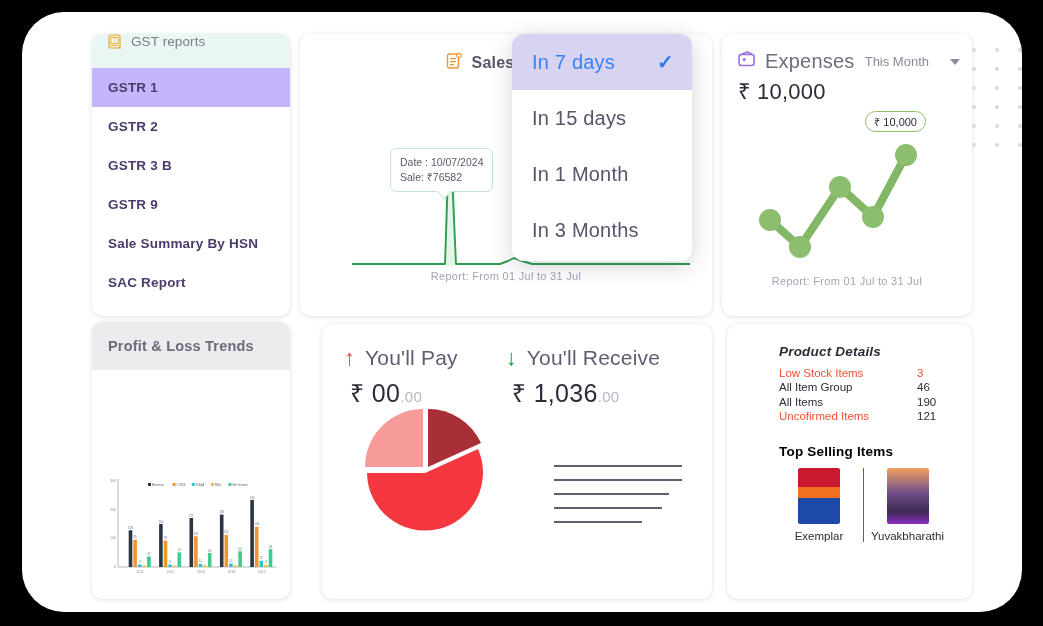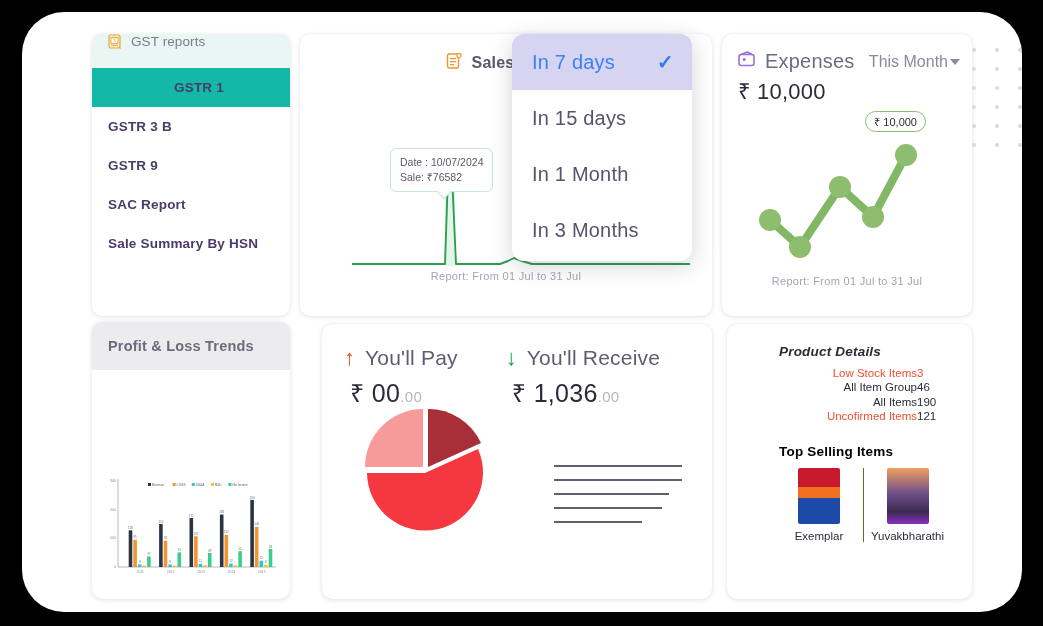--- a/index.html
+++ b/index.html
@@ -53,21 +53,21 @@
     padding: 0 0 0 16px;
   }
   .gst-head-label { font-size: 13.5px; color: #7c7c8a; letter-spacing: .1px; }
   .gst-list { padding: 0; }
   .gst-item {
     height: 39px; display: flex; align-items: center;
     padding-left: 16px;
     font-size: 13.5px; font-weight: 700; color: #4b3b6b;
     letter-spacing: .2px;
   }
-  .gst-item.active { background: #14b8a6; justify-content: center; }
+  .gst-item.active { background: #c4b5fd; }
 
   
   #pl-card { left: 70px; top: 310px; width: 198px; height: 277px; }
   .pl-head {
     height: 48px; background: #ececee;
     display: flex; align-items: center; padding-left: 16px;
     font-size: 14.5px; font-weight: 700; color: #6b6b7b; letter-spacing: .2px;
   }
   .pl-body { position: relative; height: 229px; }
   #pl-chart { position: absolute; left: 8px; top: 105px; }
@@ -115,22 +115,22 @@
     font-size: 20px; color: #55556b; letter-spacing: .2px;
   }
   .dd-item.selected { background: #d6d4f0; color: #3b82f6; }
   .dd-check { color: #2f7ef0; font-size: 20px; font-weight: 700; }
 
   
   #expenses-card { left: 700px; top: 22px; width: 250px; height: 282px; }
   .exp-head { display: flex; align-items: center; padding: 16px 12px 0 16px; gap: 8px; }
   .exp-title { font-size: 20px; color: #6d6d80; letter-spacing: .2px; }
   .exp-period {
-    margin-left: auto; display: flex; align-items: center; gap: 2px;
-    font-size: 16px; color: #8a8a9c;
+    margin-left: auto; display: flex; align-items: center; gap: 21px;
+    font-size: 13px; color: #8a8a9c;
   }
   .caret { width: 0; height: 0; border-left: 5px solid transparent;
            border-right: 5px solid transparent; border-top: 6px solid #8a8a9c; }
   .exp-amount {
     padding: 2px 0 0 16px; font-size: 22px; color: #2b2b3a; letter-spacing: .2px;
   }
   .exp-chart-wrap { position: relative; height: 170px; }
   .exp-badge {
     position: absolute; left: 143px; top: 6px;
     border: 1px solid #8cbf6a; border-radius: 11px;
@@ -160,21 +160,21 @@
   .stock-title {
     text-align: center; padding-top: 22px;
     font-size: 15.5px; font-weight: 700; color: #6b6b80; letter-spacing: .2px;
   }
   .stock-sub {
     padding: 20px 0 7px 52px;
     font-size: 13.5px; font-weight: 700; color: #2b2b3a; letter-spacing: .2px; font-style: italic;
   }
   .stock-tbl { padding-left: 52px; }
   .stock-tr { display: flex; font-size: 11.5px; line-height: 1.25; }
-  .stock-k { width: 138px; text-align: right; }
+  .stock-k { width: 138px; }
   .stock-v { }
   .stock-tr.alert { color: #f1502f; }
   .stock-tr.normal { color: #2b2b3a; }
   .top-sell-title {
     padding: 20px 0 9px 52px;
     font-size: 13.5px; font-weight: 700; color: #000000; letter-spacing: .2px;
   }
   .books { display: flex; padding-left: 48px; gap: 0; }
   .book { width: 88px; text-align: center; }
   .book + .book { border-left: 1px solid #4d7c0f; }
@@ -223,30 +223,33 @@
           <path d="M10 13.5 l3 1.5 -1.2 -2.6z" fill="#e0a83a"></path>
         </svg>
       </span>
       <span class="gst-head-label">GST reports</span>
     </div>
     <div class="gst-list">
       <div class="gst-item active">
           <span>GSTR 1</span>
         </div>
       <div class="gst-item">
+          <span>GSTR 2</span>
+        </div>
+      <div class="gst-item">
           <span>GSTR 3 B</span>
         </div>
       <div class="gst-item">
           <span>GSTR 9</span>
         </div>
       <div class="gst-item">
+          <span>Sale Summary By HSN</span>
+        </div>
+      <div class="gst-item">
           <span>SAC Report</span>
-        </div>
-      <div class="gst-item">
-          <span>Sale Summary By HSN</span>
         </div>
     </div>
   </div>
 
   <div class="card" id="pl-card">
     <div class="pl-head">Profit &amp; Loss Trends</div>
     <div class="pl-body">
       <svg id="pl-chart" width="182" height="110" viewBox="0 0 182 110">
 
         <line x1="18" y1="4" x2="18" y2="92" stroke="#9a9aa8" stroke-width="0.7"></line>

